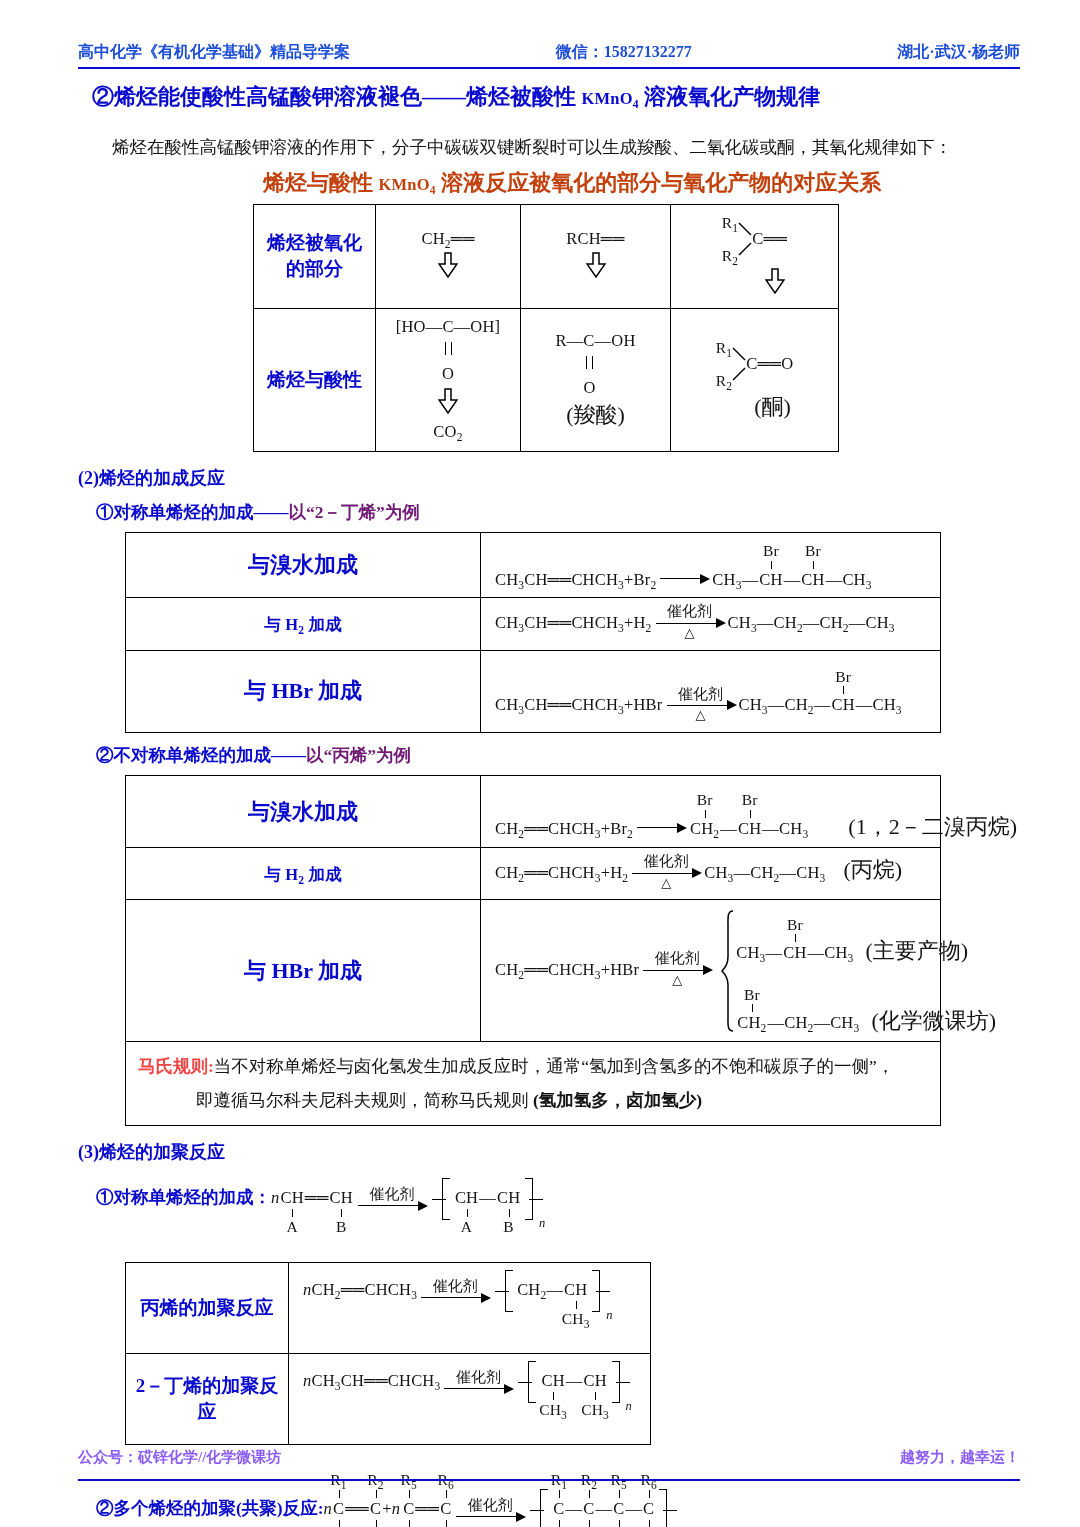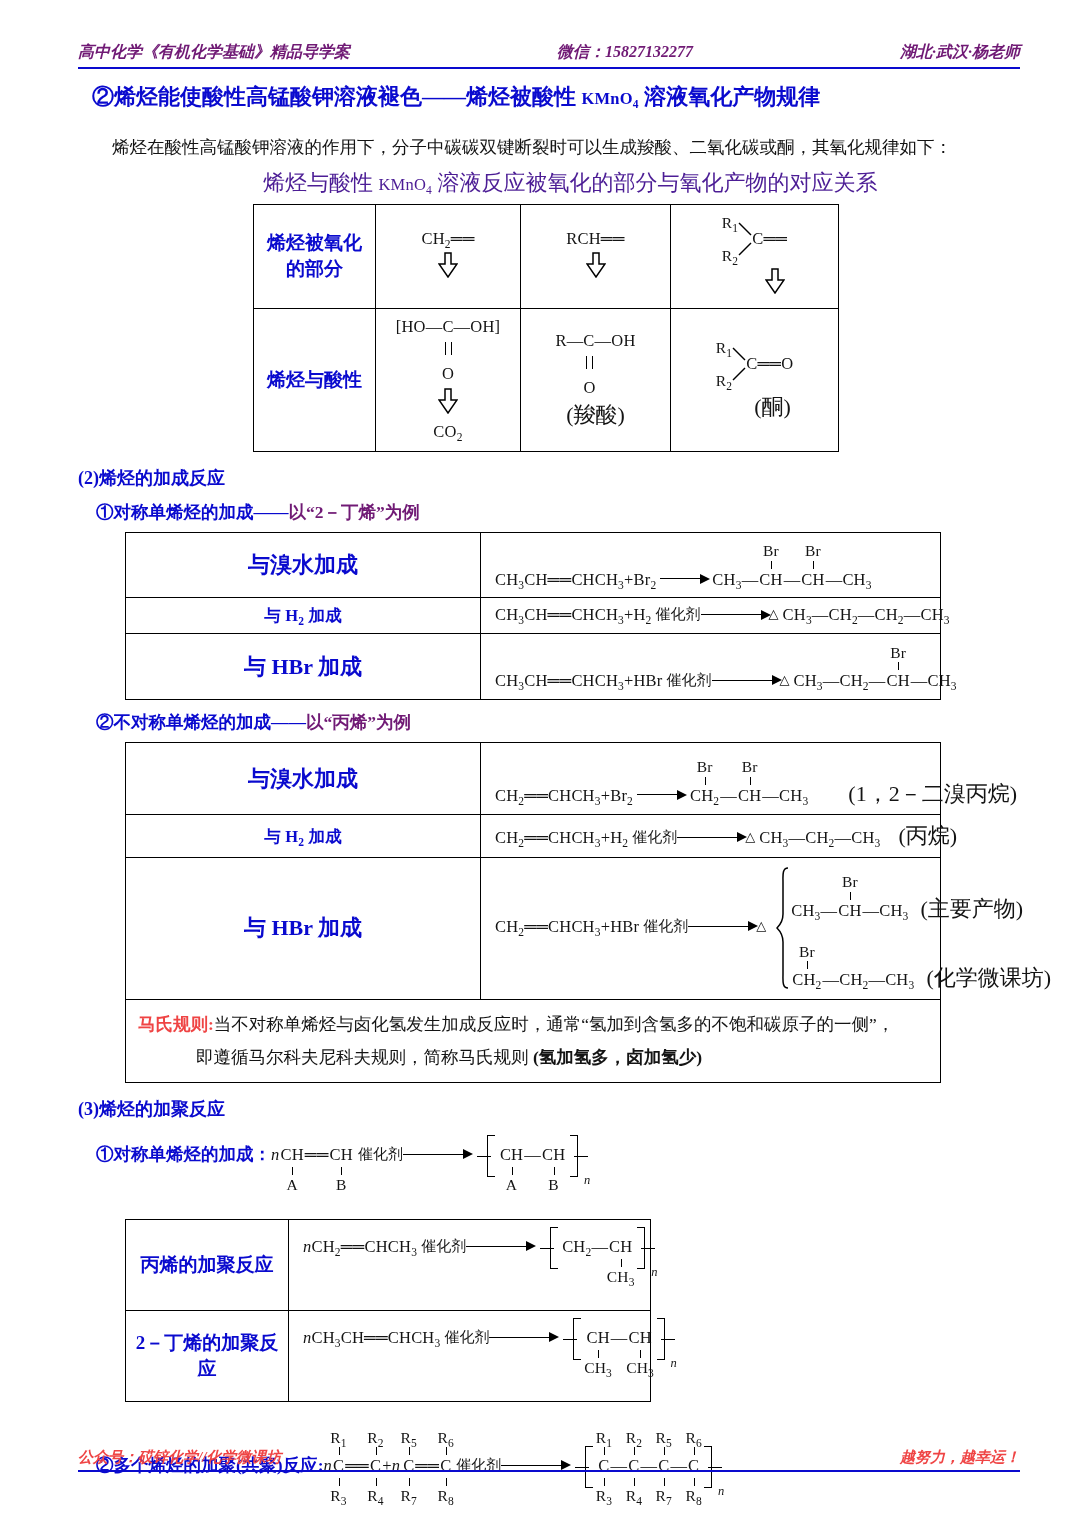--- a/index.html
+++ b/index.html
@@ -3,32 +3,32 @@
 <meta charset="utf-8">
 <style>
   html,body{margin:0;padding:0;background:#fff}
   body{width:1080px;height:1527px;position:relative;overflow:hidden;
        font-family:"Liberation Serif","DejaVu Serif",serif;color:#141414}
   .page{padding:42px 60px 0 78px}
 
   
   .hdr{display:flex;justify-content:space-between;align-items:flex-end;
        border-bottom:2.4px solid #0a0ace;padding-bottom:4px;
-       color:#701a75;font-weight:700;font-style:italic;font-size:16px}
+       color:#1d4ed8;font-weight:700;font-size:16px}
   .ftr{position:absolute;left:78px;right:60px;top:1448px;
        display:flex;justify-content:space-between;align-items:flex-end;
-       border-bottom:2.2px solid #0a0ace;padding-bottom:3px;
-       color:#ef4444;font-weight:700;font-style:italic;font-size:15px}
+       border-bottom:2.2px solid #0a0ace;padding-bottom:12px;
+       color:#8b5cf6;font-weight:700;font-size:15px}
   .h2{margin:14px 0 0 14px;color:#0a0ace;font-weight:700;font-size:18px}
   .body-ind{margin:24px 0 0 34px;font-size:17.5px}
   .sec{margin:14px 0 0 0;color:#0a0ace;font-weight:700;font-size:18px}
   .sub{margin:10px 0 0 18px;font-size:17.5px;font-weight:700}
   .sub .blue{color:#0a0ace}
   .sub .black{color:#701a75}
-  .t1-title{margin:10px 16px 4px 185px;color:#4c1d95;font-weight:400;font-size:17.5px}
+  .t1-title{margin:10px 16px 4px 185px;color:#c2410c;font-weight:700;font-size:17.5px}
 
   
   table{border-collapse:collapse;table-layout:fixed}
   td{border:1.7px solid #000;vertical-align:middle}
   td.lbl{color:#0a0ace;font-weight:700;font-size:19px;text-align:center;
          font-family:"Liberation Serif","DejaVu Serif",serif}
   .t1{margin:4px 0 0 175px;width:585px}
   .t1 td{text-align:center;padding:8px 4px}
   .t2,.t3,.t5{margin:8px 0 0 47px;width:815px}
   .t4{margin:8px 0 0 47px;width:525px}
@@ -47,21 +47,21 @@
   sub{font-size:11.5px;line-height:0}
   i.it{font-style:italic}
   .gap{display:inline-block}
 
   .att{position:relative;display:inline-block;margin:0 1px}
   .att .up{position:absolute;bottom:calc(100% + 9px);left:50%;transform:translateX(-50%);font-size:15.5px}
   .att .bu{position:absolute;bottom:calc(100% + 1px);left:50%;height:8px;border-left:1.5px solid #000}
   .att .dn{position:absolute;top:calc(100% + 9px);left:50%;transform:translateX(-50%);font-size:15.5px}
   .att .bd{position:absolute;top:calc(100% + 1px);left:50%;height:8px;border-left:1.5px solid #000}
 
-  .rxn{display:inline-flex;flex-direction:row;align-items:center;
+  .rxn{display:inline-flex;flex-direction:column;align-items:center;
        vertical-align:middle;margin:0 4px;position:relative;top:-2px}
   .rxn .rt{font-size:15px;line-height:1.15}
   .rxn .rl{position:relative;height:0;border-top:1.7px solid #000;width:68px;margin:2px 0}
   .rxn .rl::after{content:"";position:absolute;right:-2px;top:-5.5px;width:0;height:0;
        border-left:10px solid #000;border-top:5px solid transparent;border-bottom:5px solid transparent}
   .rxn .rb{font-size:13px;line-height:1.15}
   .rxn.plain .rl{width:48px}
 
   .ob,.cb{display:inline-block;position:relative;width:9px;height:42px;vertical-align:middle}
   .ob{border-left:1.7px solid #000;margin-left:12px;margin-right:2px}

